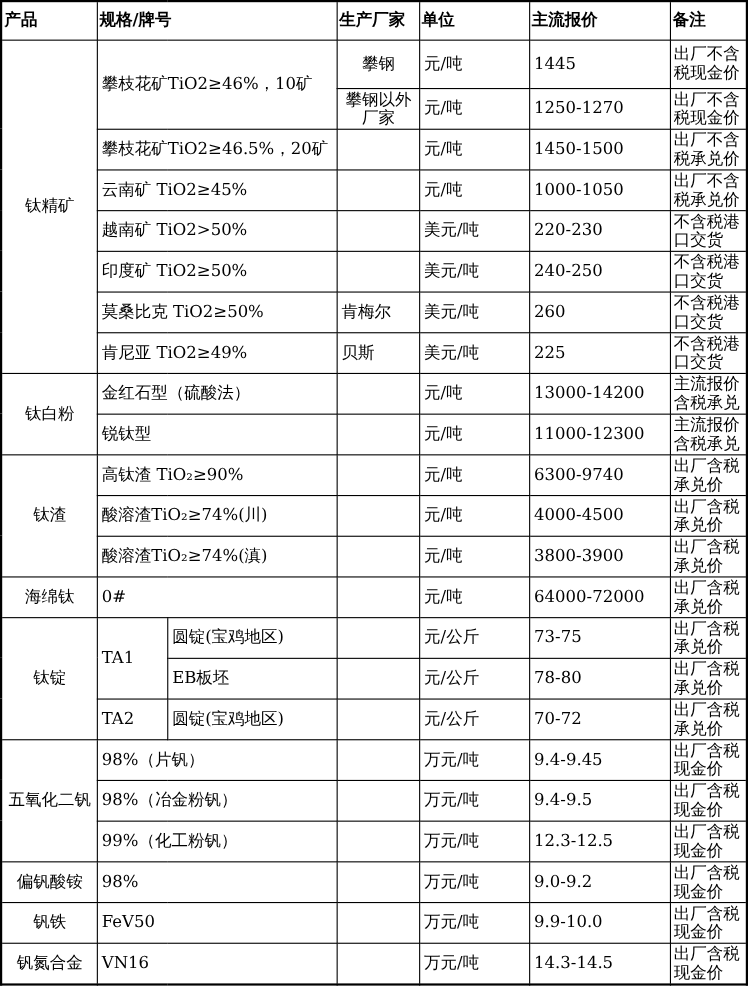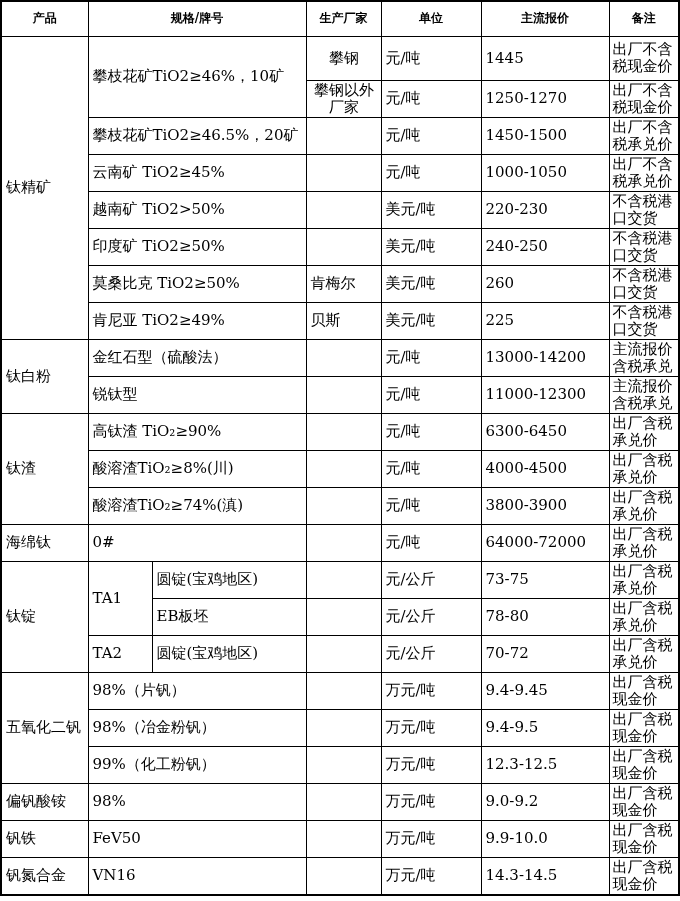--- a/index.html
+++ b/index.html
@@ -34,27 +34,27 @@
     overflow: hidden;
     word-break: break-all;
     text-align: left;
     font-weight: normal;
   }
   table.price-table {
     border: 2px solid #000000;
   }
   table.price-table th {
     font-weight: bold;
-    font-size: 12px;
-    text-align: center;
+    font-size: 15px;
+    text-align: left;
     padding: 1px 2px;
     margin-top: 20px;
   }
   table.price-table td.c { text-align: center; }
-  table.price-table td.prod { }
+  table.price-table td.prod { text-align: center; }
   table.price-table td.rem { padding: 1px 2px 1px 3px; }
 </style>
 </head>
 <body>
 
 <div class="sheet">
   <table class="price-table">
     <colgroup>
       <col style="width:87px">
       <col style="width:64px">
@@ -144,25 +144,25 @@
           <td></td>
           <td>元/吨</td>
           <td>11000-12300</td>
           <td class="rem">主流报价含税承兑</td>
         </tr>
         <tr style="height: 36px;">
           <td rowspan="3" class="prod">钛渣</td>
           <td colspan="2">高钛渣 TiO₂≥90%</td>
           <td></td>
           <td>元/吨</td>
-          <td>6300-6450</td>
-          <td class="rem">出厂含税承兑价</td>
-        </tr>
-        <tr style="height: 36px;">
-          <td colspan="2">酸溶渣TiO₂≥8%(川)</td>
+          <td>6300-9740</td>
+          <td class="rem">出厂含税承兑价</td>
+        </tr>
+        <tr style="height: 36px;">
+          <td colspan="2">酸溶渣TiO₂≥74%(川)</td>
           <td></td>
           <td>元/吨</td>
           <td>4000-4500</td>
           <td class="rem">出厂含税承兑价</td>
         </tr>
         <tr style="height: 36px;">
           <td colspan="2">酸溶渣TiO₂≥74%(滇)</td>
           <td></td>
           <td>元/吨</td>
           <td>3800-3900</td>

